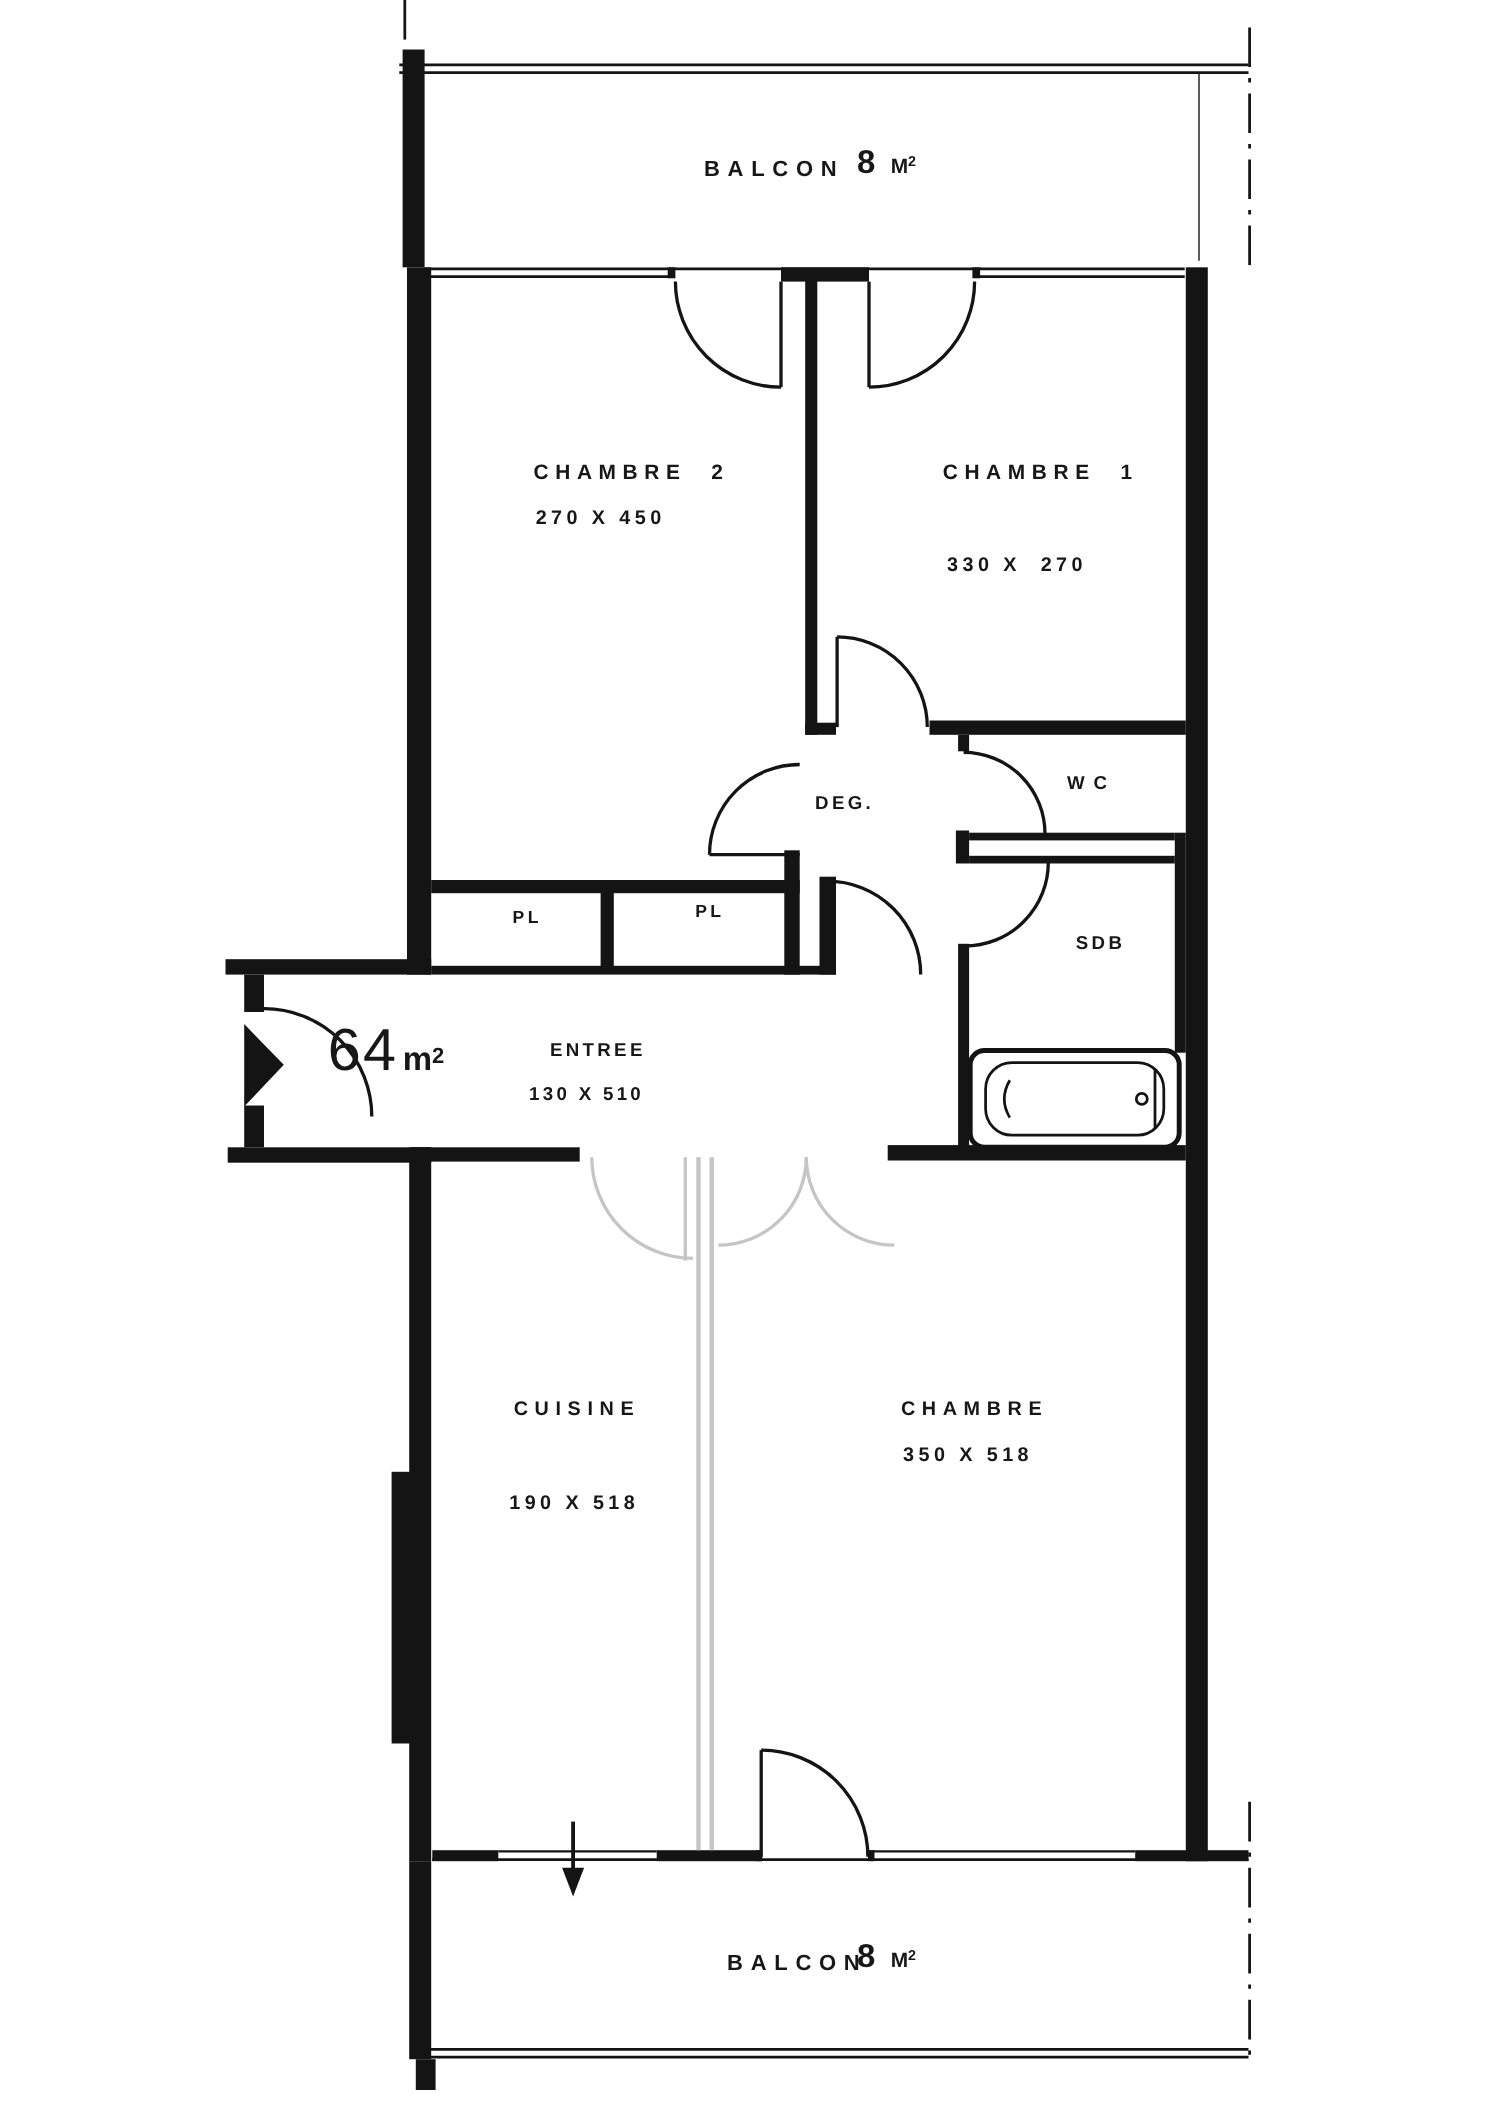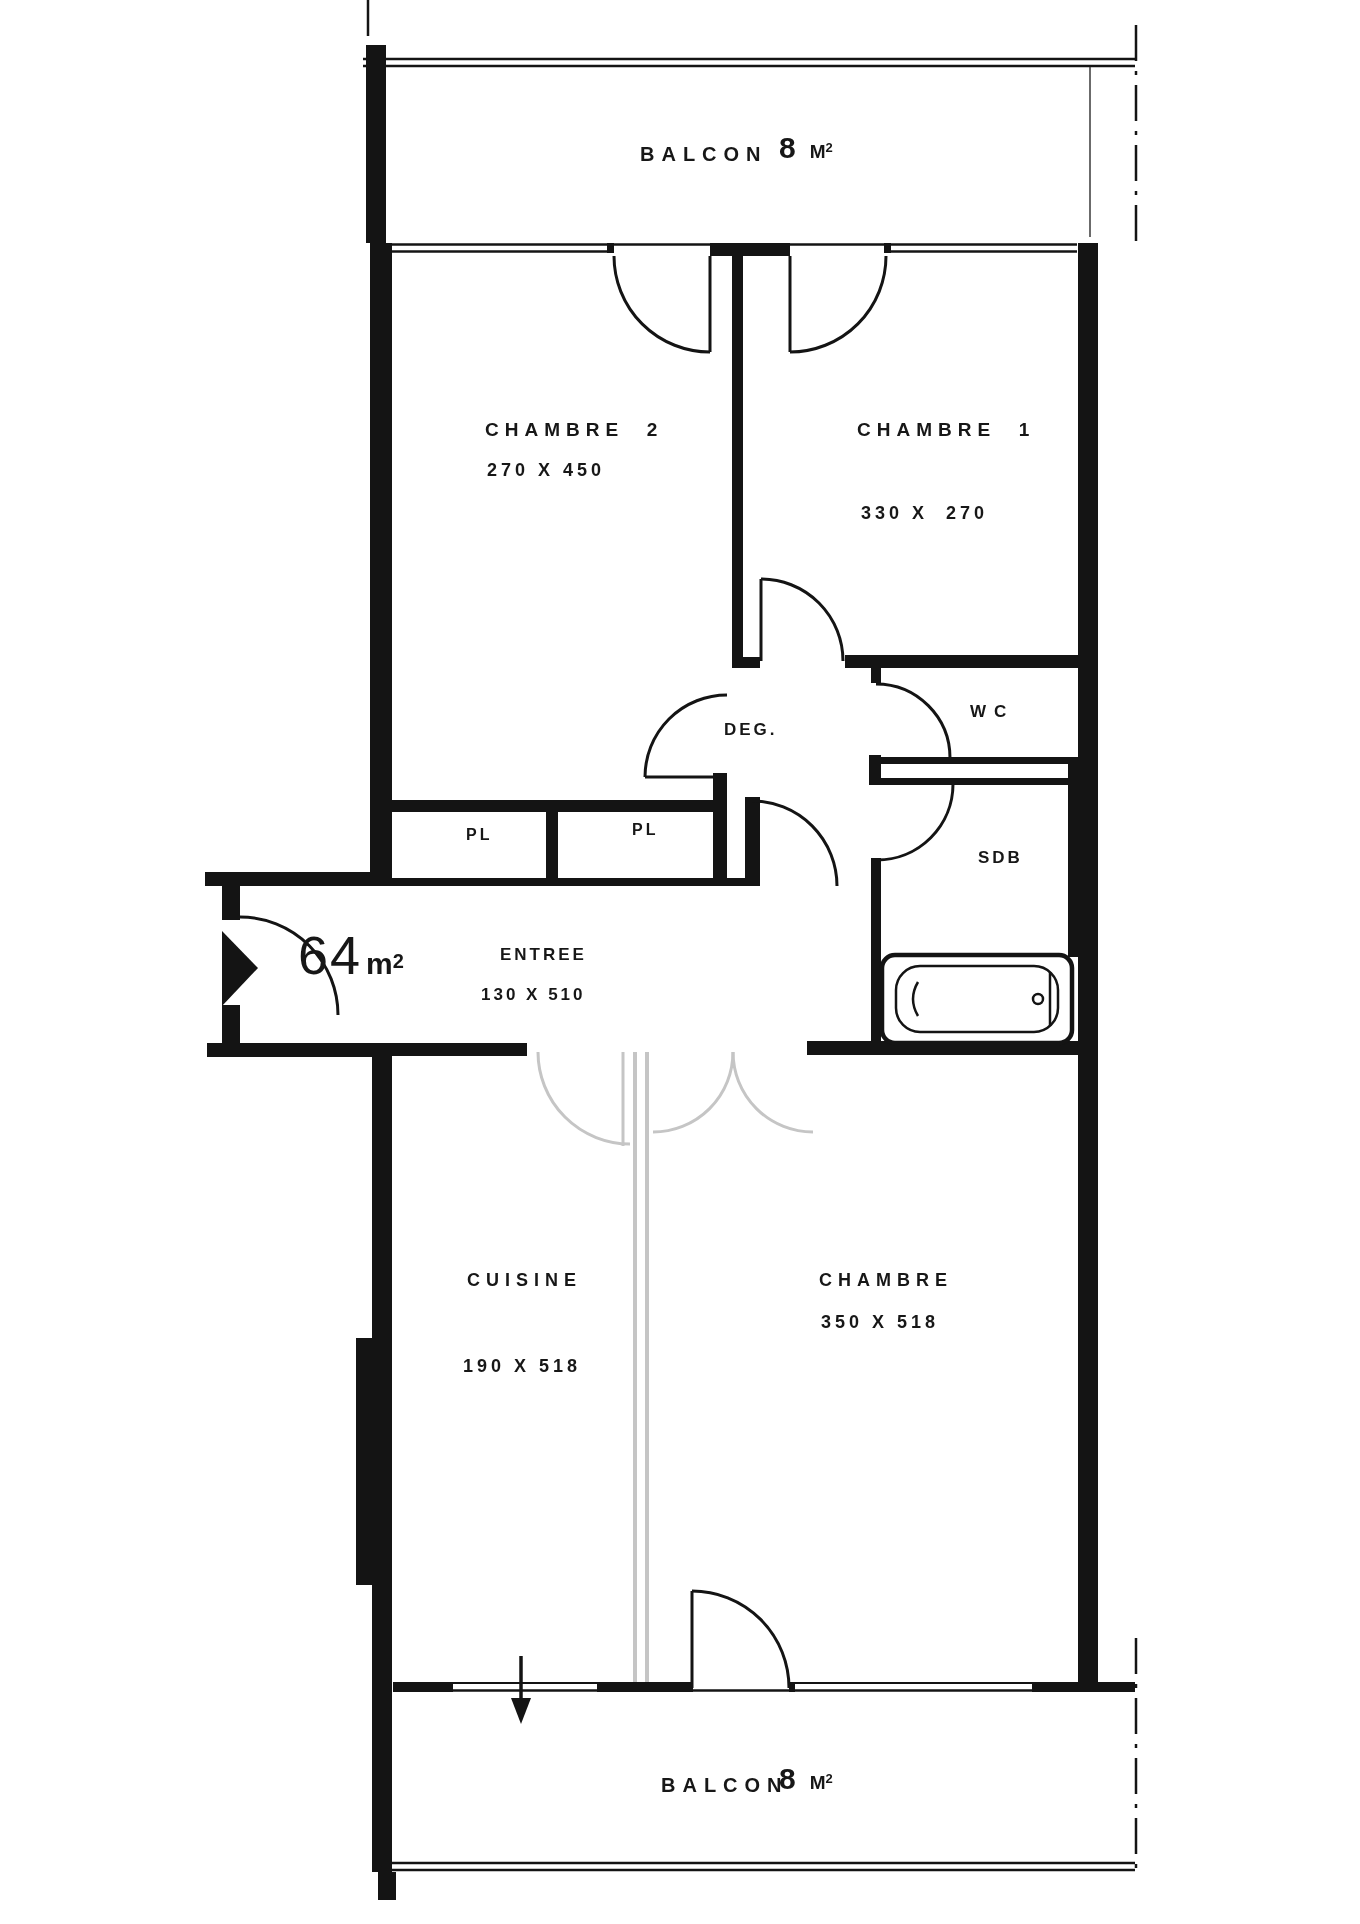--- a/index.html
+++ b/index.html
@@ -171,21 +171,21 @@
 
   <div class="lbl balcon-name" style="left:640px;top:144px;">BALCON</div>
   <div class="lbl balcon-area" style="left:779px;top:133px;"><span class="num">8</span><span class="unit">M</span><sup>2</sup></div>
 
   <div class="lbl room-name" style="left:485px;top:420px;">CHAMBRE  2</div>
   <div class="lbl room-dims" style="left:487px;top:461px;">270 X 450</div>
 
   <div class="lbl room-name" style="left:857px;top:420px;">CHAMBRE  1</div>
   <div class="lbl room-dims" style="left:861px;top:461px;margin-top:43px;">330 X  270</div>
 
-  <div class="lbl small-name" style="left:724px;top:721px;">DEG.</div>
+  <div class="lbl small-name" style="left:741px;top:721px;">DEG.</div>
 
   <div class="lbl small-name" style="left:970px;top:703px;letter-spacing:8px;">WC</div>
 
   <div class="lbl small-name" style="left:978px;top:849px;">SDB</div>
 
   <div class="lbl small-name" style="left:466px;top:827px;font-size:16px;">PL</div>
   <div class="lbl small-name" style="left:632px;top:822px;font-size:16px;">PL</div>
 
   <div id="total-area" class="lbl" style="left:298px;top:928px;"><span class="big">64</span><span class="unit">m</span><sup>2</sup></div>
 

